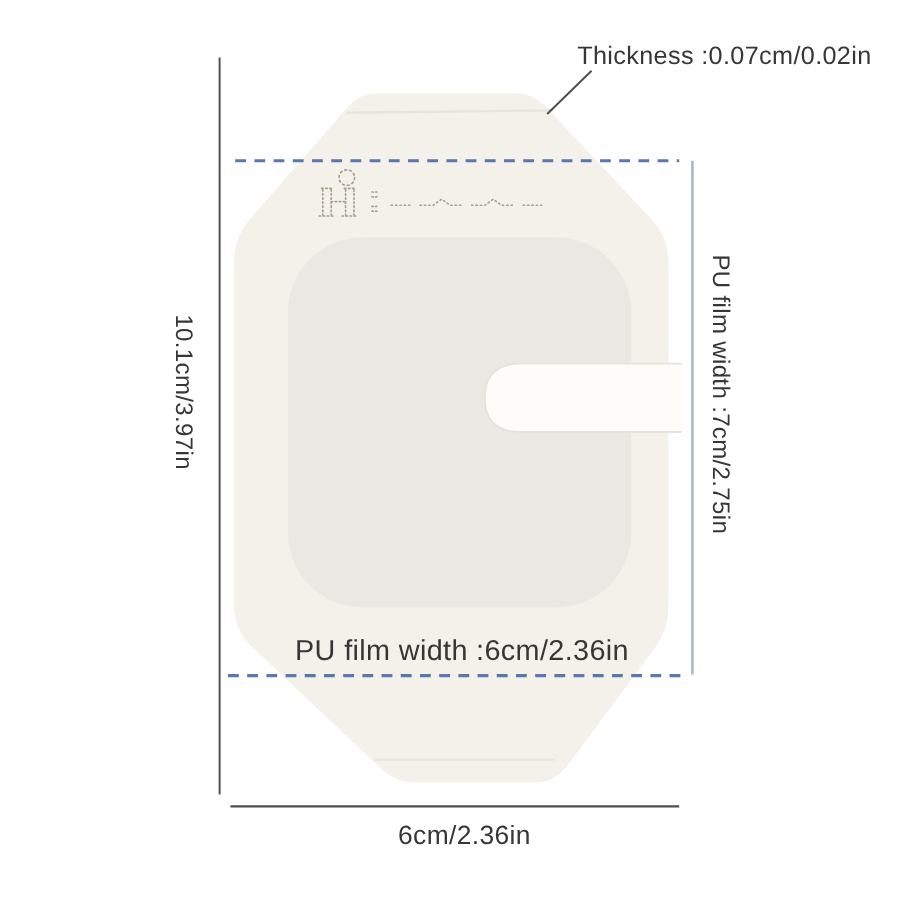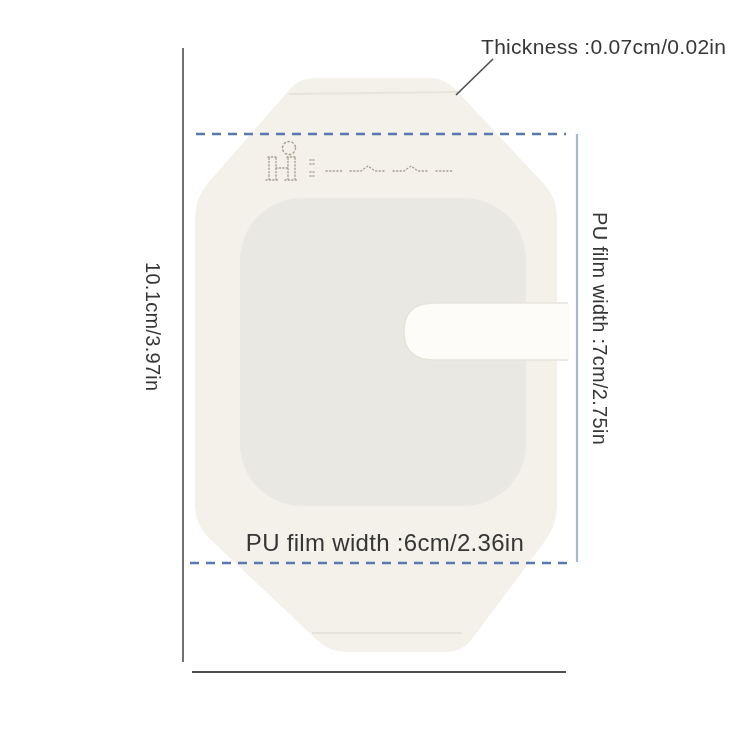--- a/index.html
+++ b/index.html
@@ -73,13 +73,14 @@
   </svg>
 
   <div class="label lbl-thickness">Thickness :0.07cm/0.02in</div>
 
   <div class="label lbl-height">10.1cm/3.97in</div>
 
   <div class="label lbl-right">PU film width :7cm/2.75in</div>
 
   <div class="label lbl-mid">PU film width :6cm/2.36in</div>
 
+  <div class="label lbl-bottom">6cm/2.36in</div>
 </div>
 
 </body></html>

